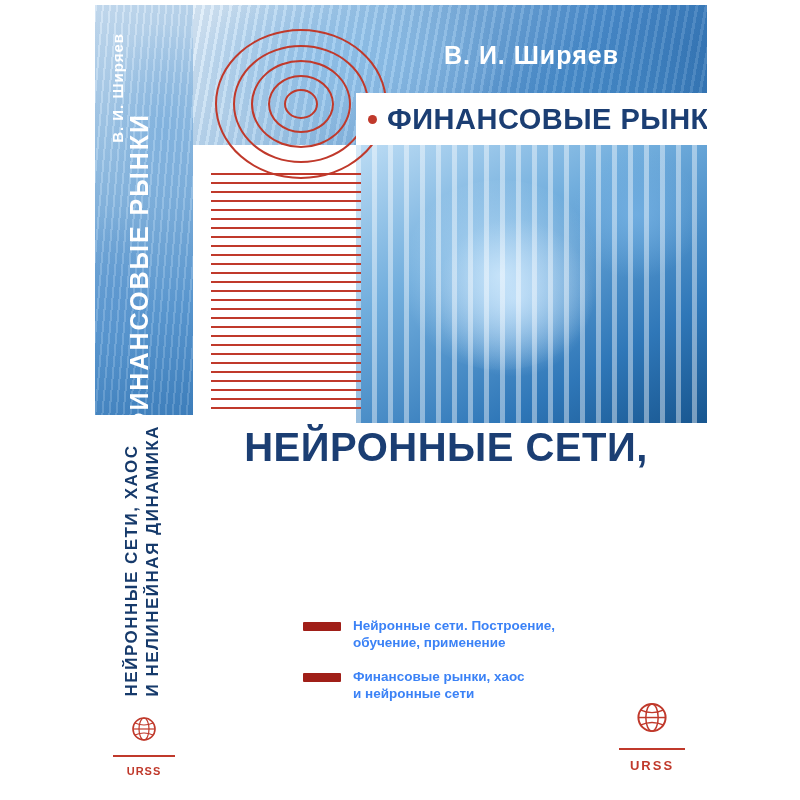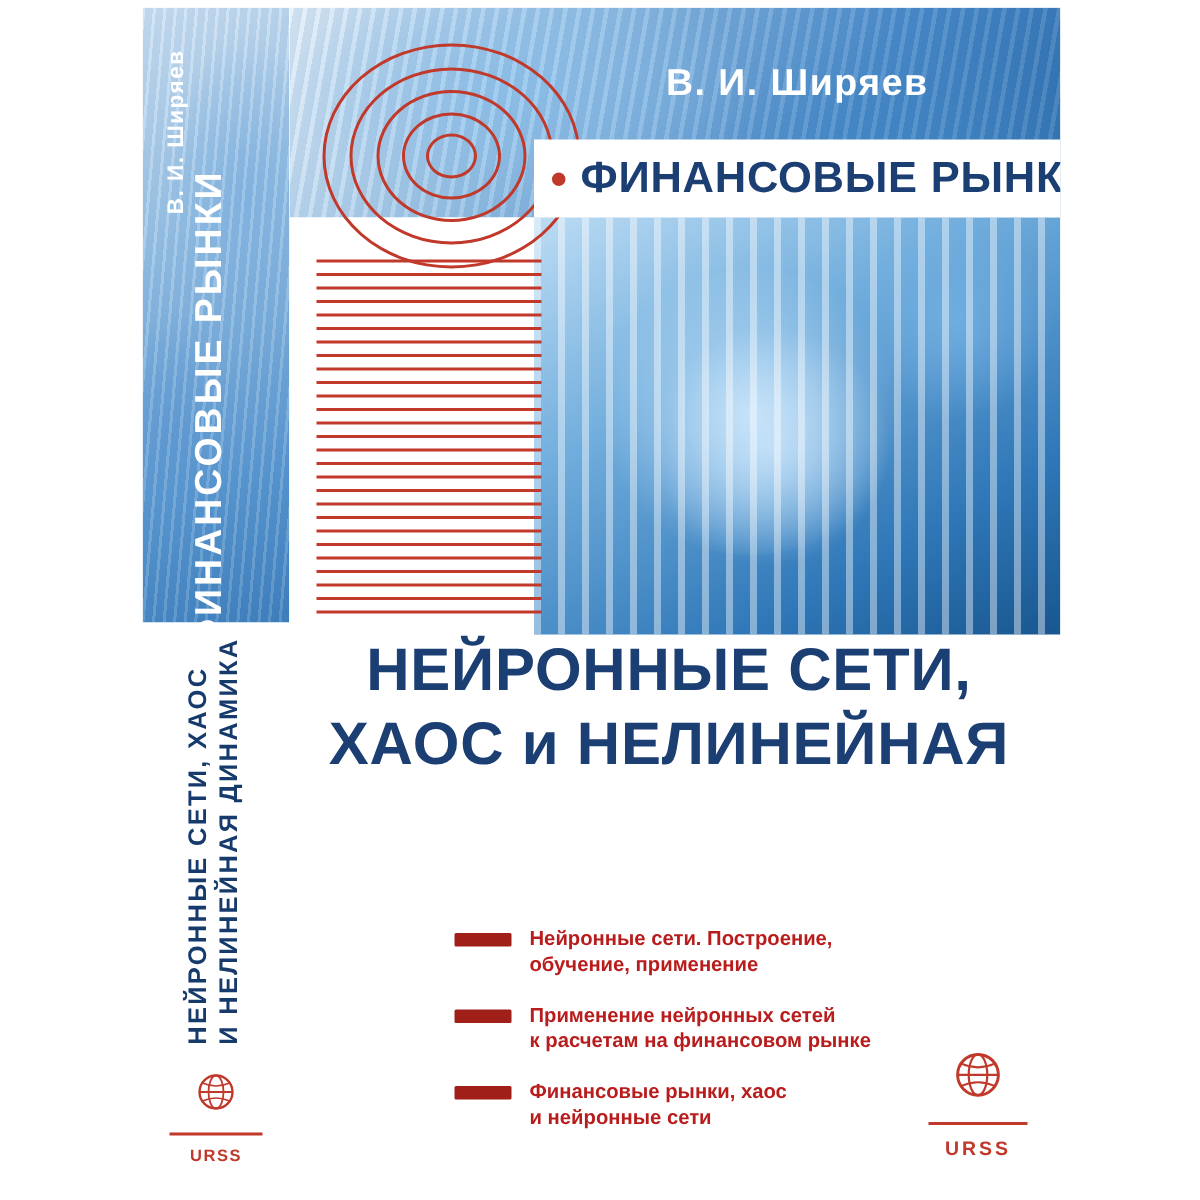--- a/index.html
+++ b/index.html
@@ -269,21 +269,21 @@
     flex: none;
     width: 38px;
     height: 9px;
     background: #a01f18;
     margin: 5px 12px 0 0;
     border-radius: 1px;
   }
   .bullet .lbl {
     font-size: 13.5px;
     font-weight: bold;
-    color: #b91c1c;
+    color: #3b82f6;
     line-height: 17px;
   }
 
   .urss-front {
     position: absolute;
     right: 22px;
     bottom: 22px;
     width: 66px;
     text-align: center;
     color: #c0392b;
@@ -380,33 +380,27 @@
 
     <div class="author">В. И. Ширяев</div>
 
     <div class="band-title">
       <span class="dot"></span>
       <span class="txt">ФИНАНСОВЫЕ РЫНКИ</span>
     </div>
 
     <div class="main-title">
       <span class="ln">НЕЙРОННЫЕ СЕТИ,</span>
-      <span class="ln">ХАОС и НЕЛИНЕЙНАЯ</span>
     </div>
 
     <div class="bullets">
       <div class="bullet">
         <span class="mark"></span>
         <span class="lbl" style="white-space: pre-line;">Нейронные сети. Построение,
 обучение, применение</span>
-      </div>
-      <div class="bullet">
-        <span class="mark"></span>
-        <span class="lbl" style="white-space: pre-line;">Применение нейронных сетей
-к расчетам на финансовом рынке</span>
       </div>
       <div class="bullet">
         <span class="mark"></span>
         <span class="lbl" style="white-space: pre-line;">Финансовые рынки, хаос
 и нейронные сети</span>
       </div>
     </div>
 
     <div class="urss-front">
       <svg width="42" height="42" viewBox="0 0 34 34">

